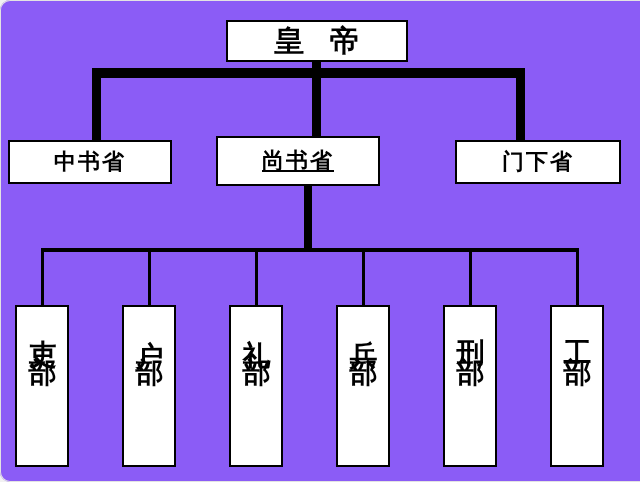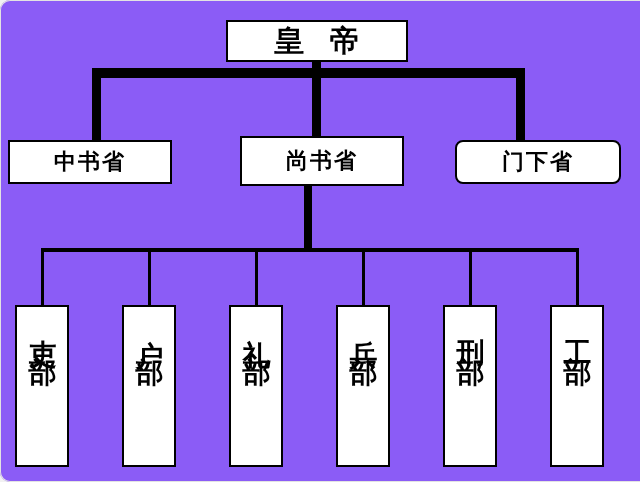--- a/index.html
+++ b/index.html
@@ -33,22 +33,22 @@
     left: 226px; top: 20px; width: 182px; height: 42px;
     font-size: 30px;
     letter-spacing: 0.85em;
     padding-left: 0.85em; 
   }
   .node-dept {
     font-size: 22px;
     letter-spacing: 2px;
   }
   .node-dept-0 { left: 8px;   top: 140px; width: 164px; height: 44px; }
-  .node-dept-1 { left: 240px; top: 136px; width: 164px; height: 50px; }
-  .node-dept-2 { left: 455px; top: 140px; width: 166px; height: 44px; border-radius: 8px; }
+  .node-dept-1 { left: 216px; top: 136px; width: 164px; height: 50px; text-decoration: underline; }
+  .node-dept-2 { left: 455px; top: 140px; width: 166px; height: 44px; }
   .node-ministry {
     top: 305px; width: 54px; height: 162px;
     font-size: 28px;
     align-items: flex-start;
     justify-content: center;
     padding-top: 10px;
   }
   .node-ministry span {
     writing-mode: vertical-rl;
     text-orientation: upright;

